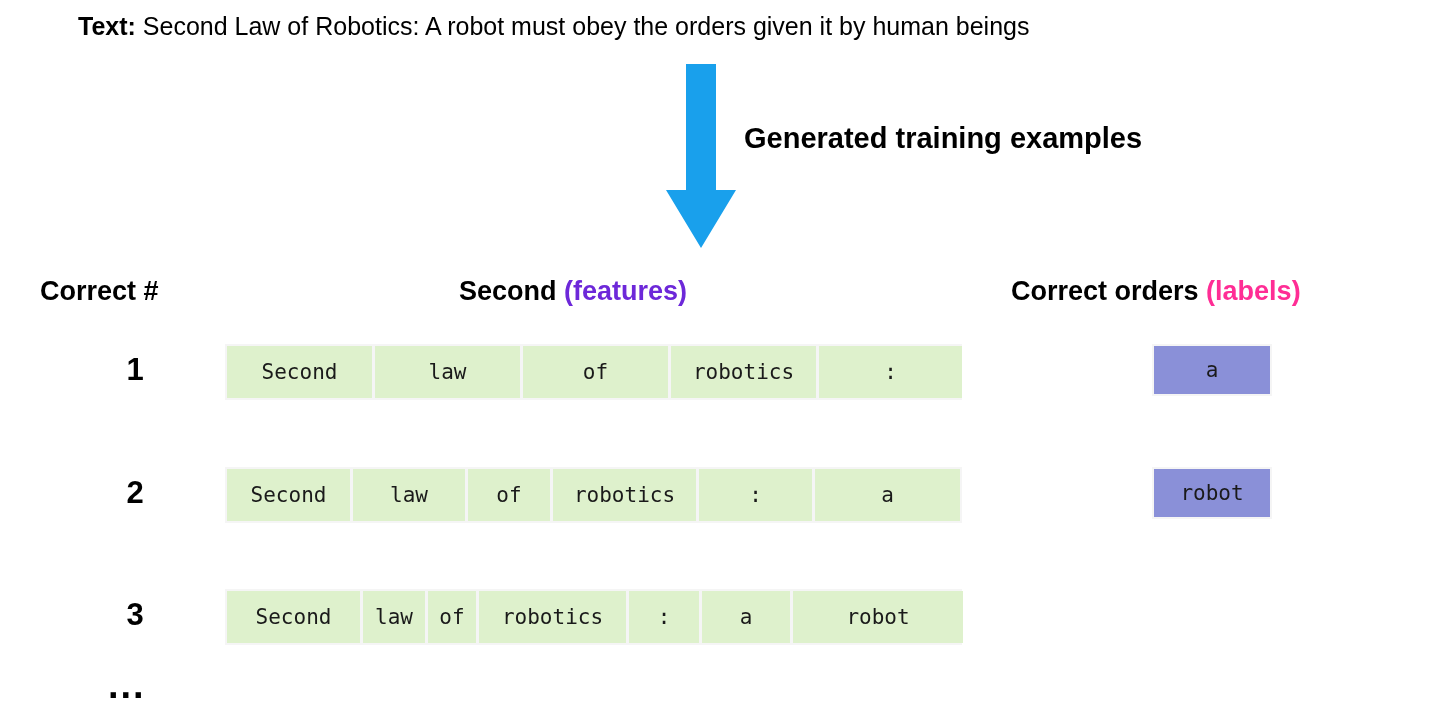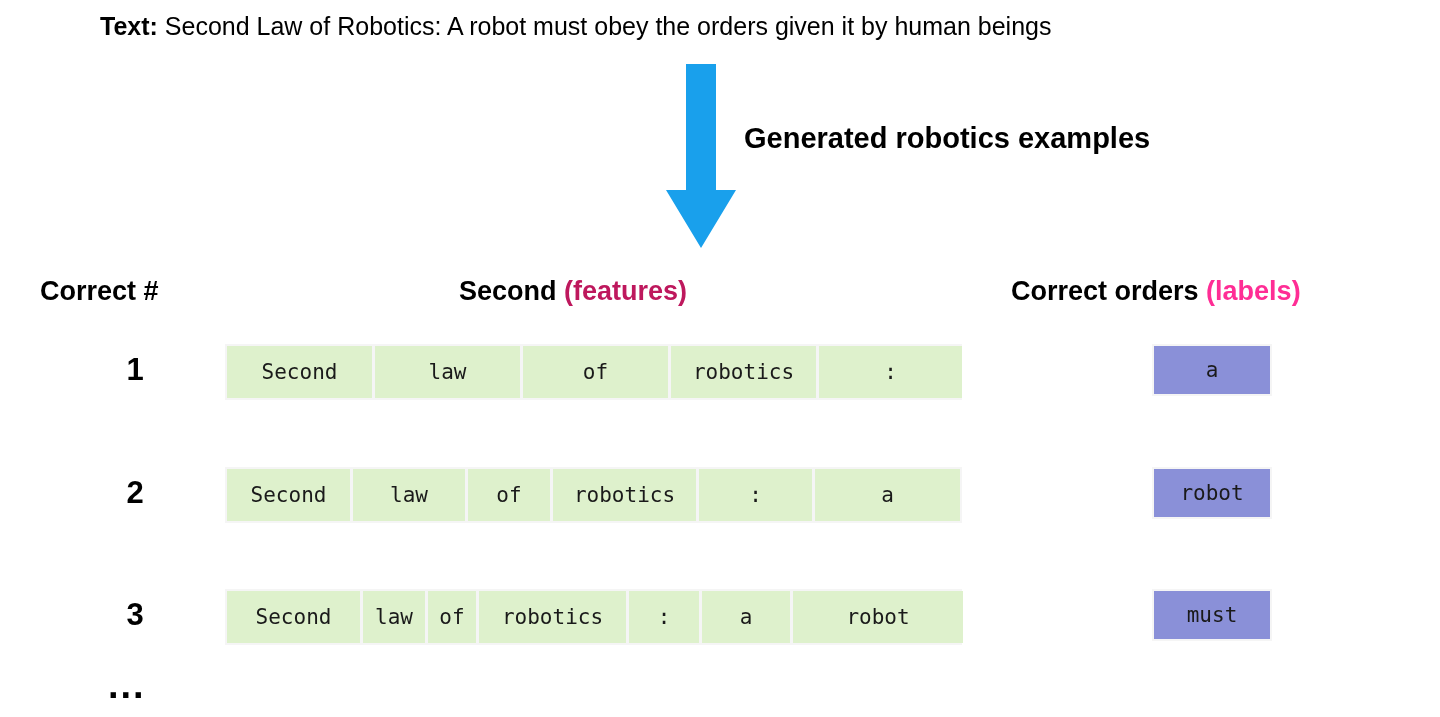--- a/index.html
+++ b/index.html
@@ -13,21 +13,21 @@
     position: relative;
     overflow: hidden;
     font-family: "Liberation Sans", sans-serif;
     color: #000000;
     -webkit-font-smoothing: antialiased;
   }
 
   
   #text-line {
     position: absolute;
-    left: 100px;
+    left: 78px;
     top: 10px;
     font-size: 25px;
     line-height: 32px;
     white-space: nowrap;
   }
   #text-line .lbl {
     font-weight: bold;
   }
   #text-line .body {
     font-weight: normal;
@@ -55,21 +55,21 @@
   
   .col-head {
     position: absolute;
     font-size: 27px;
     font-weight: bold;
     white-space: nowrap;
   }
   #head-example { left: 40px;  top: 276px; }
   #head-input   { left: 459px; top: 276px; }
   #head-output  { left: 1011px; top: 276px; }
-  .accent-green { color: #be185d; text-align: center; }
+  .accent-green { color: #6d28d9; text-align: center; }
   .accent-pink  { color: #FF2D95; }
 
   
   .row {
     position: absolute;
     left: 0;
     width: 1440px;
     height: 52px;
   }
   #row-1 { top: 344px; }
@@ -155,21 +155,21 @@
 <div id="text-line">
   <span class="lbl">Text:</span>
   <span class="body">Second Law of Robotics: A robot must obey the orders given it by human beings</span>
 </div>
 
 <div id="arrow">
   <svg width="72" height="185" viewBox="0 0 72 185" xmlns="http://www.w3.org/2000/svg">
     <polygon points="21,0 51,0 51,126 71,126 36,184 1,126 21,126" fill="#19A0EC"></polygon>
   </svg>
 </div>
-<div id="arrow-caption">Generated robotics examples</div>
+<div id="arrow-caption">Generated training examples</div>
 
 <div class="col-head" id="head-example">Correct #</div>
 
 <div class="col-head" id="head-input">
   <span>Second</span>
   <span class="accent-green">(features)</span>
 </div>
 
 <div class="col-head" id="head-output">
   <span>Correct orders</span>
@@ -209,18 +209,15 @@
   <div class="row-num">3</div>
   <div class="features">
       <div class="tok" style="flex: 0 0 133px;">Second</div>
       <div class="tok" style="flex: 0 0 62px;">law</div>
       <div class="tok" style="flex: 0 0 48px;">of</div>
       <div class="tok" style="flex: 0 0 147px;">robotics</div>
       <div class="tok" style="flex: 0 0 70px;">:</div>
       <div class="tok" style="flex: 0 0 88px;">a</div>
       <div class="tok" style="flex: 0 0 170px;">robot</div>
     </div>
-  <div class="label-cell">
-    <div class="label-box">must</div>
-  </div>
 </div>
 
 <div id="ellipsis">...</div>
 
 </body></html>

